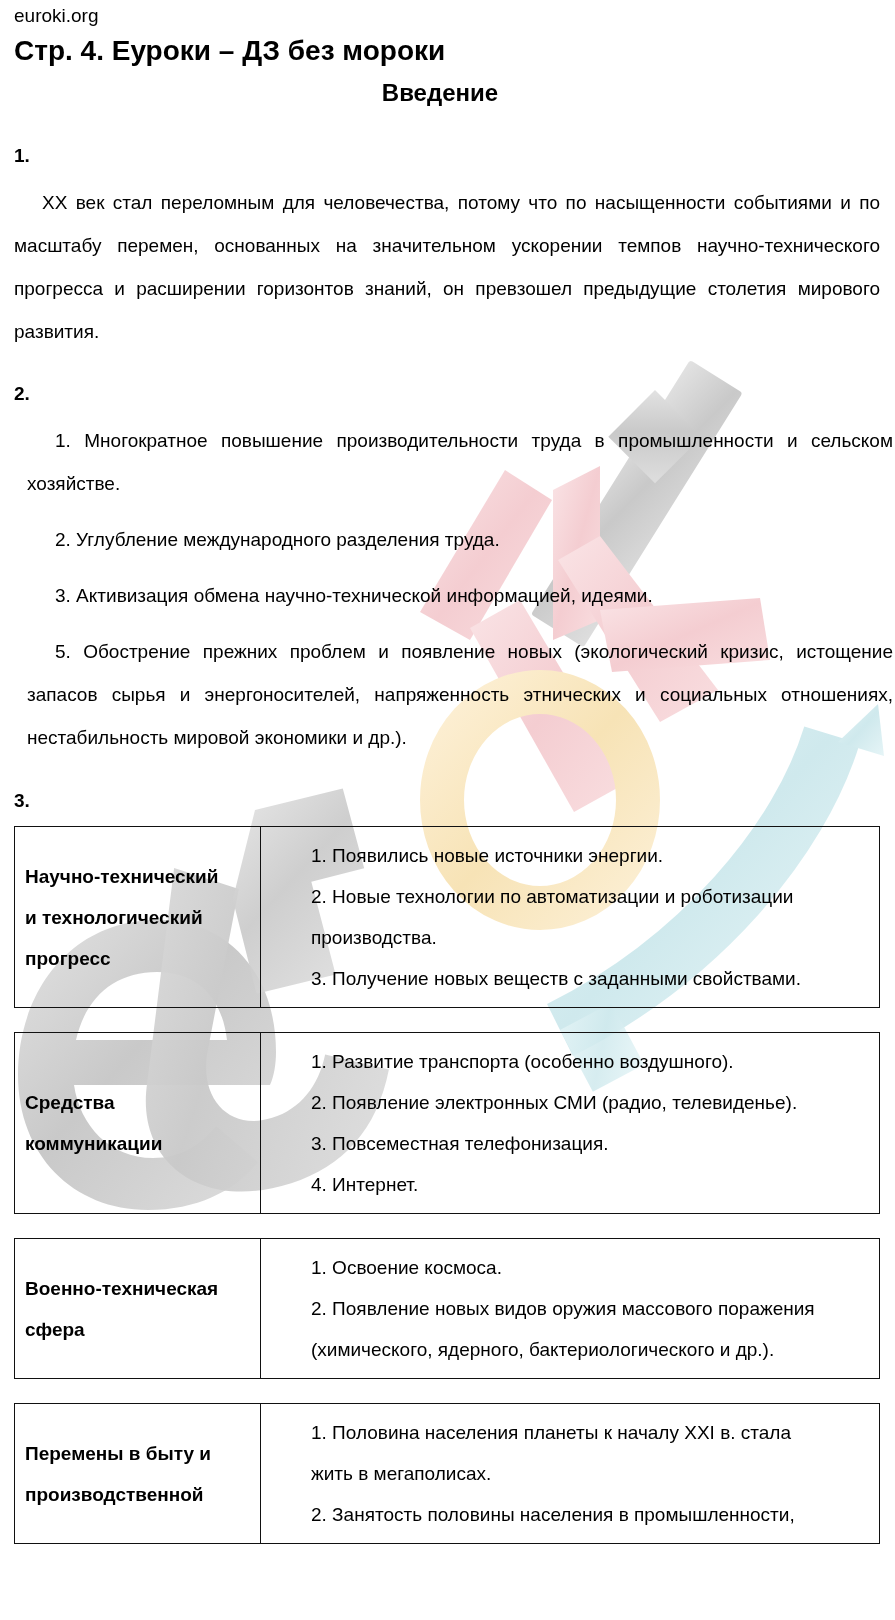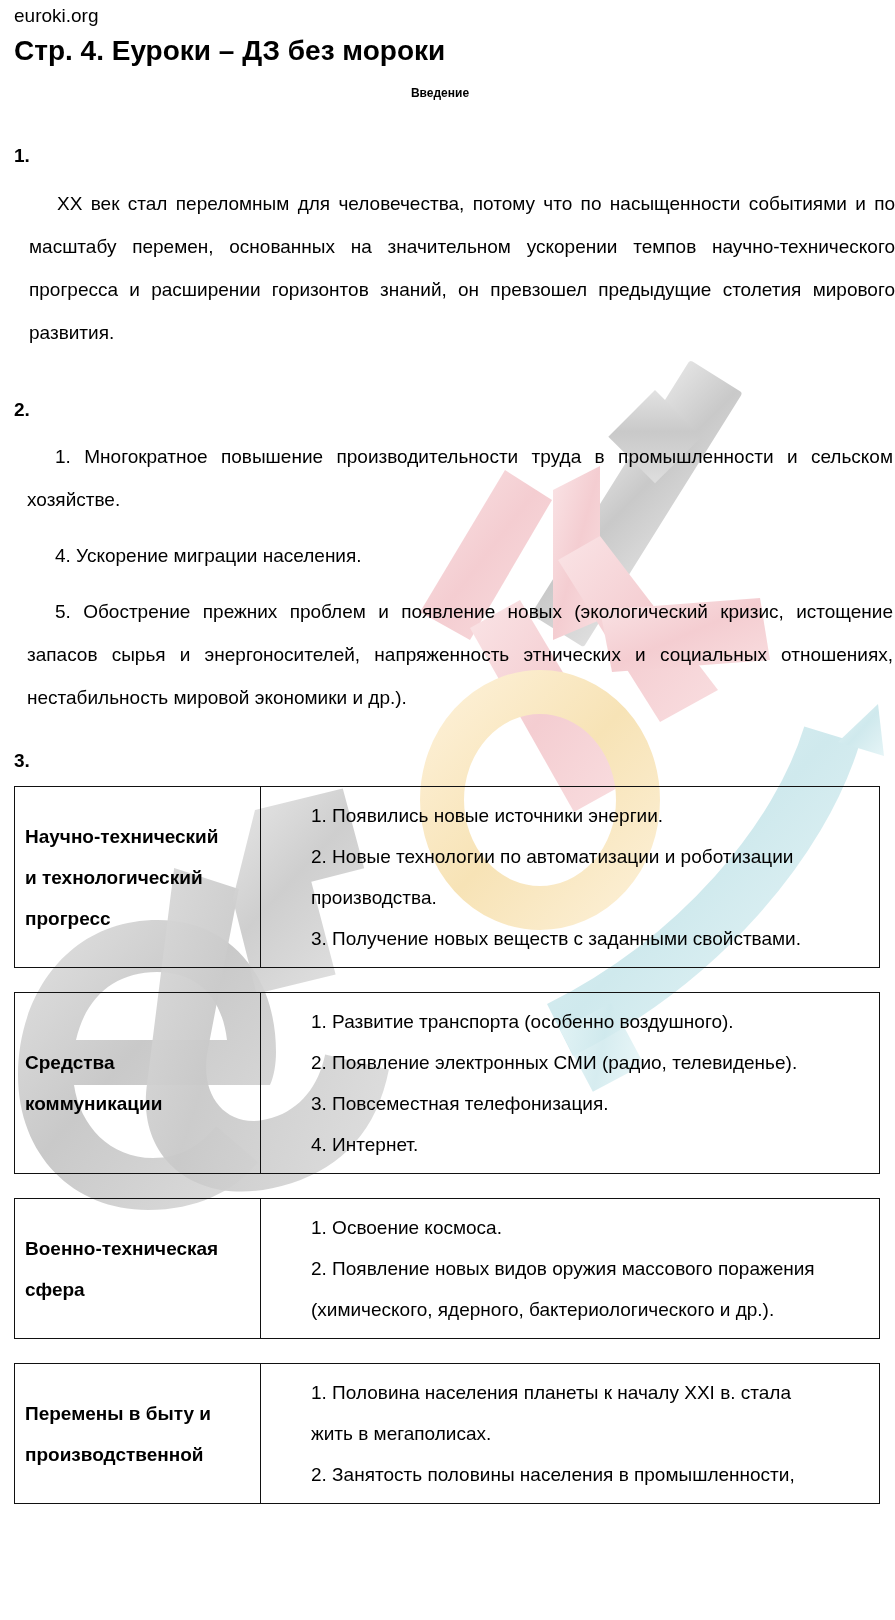--- a/index.html
+++ b/index.html
@@ -53,21 +53,21 @@
     font-weight: bold;
     white-space: nowrap;
   }
 
   .doc-title {
     position: absolute;
     left: 0;
     top: 80px;
     width: 880px;
     text-align: center;
-    font-size: 12px;
+    font-size: 24px;
     line-height: 26px;
     font-weight: bold;
   }
 
   .content {
     position: absolute;
     left: 14px;
     top: 145px;
     width: 866px;
   }
@@ -78,21 +78,21 @@
     font-weight: bold;
     margin: 0 0 14px 0;
   }
 
   .para {
     font-size: 19px;
     line-height: 43px;
     text-align: justify;
     text-justify: inter-word;
     text-indent: 28px;
-    margin: 15px;
+    margin: 0;
     width: 866px;
   }
   
 
   .list-item {
     font-size: 19px;
     line-height: 43px;
     text-align: justify;
     text-indent: 28px;
     margin: 13px;
@@ -217,21 +217,22 @@
 
   <div class="content">
 
     <div class="section-num">1.</div>
     <p class="para">XX век стал переломным для человечества, потому что по насыщенности событиями и по масштабу перемен, основанных на значительном ускорении темпов научно-технического прогресса и расширении горизонтов знаний, он превзошел предыдущие столетия мирового развития.</p>
 
     <div class="gap-md"></div>
 
     <div class="section-num">2.</div>
     <p class="list-item">1. Многократное повышение производительности труда в промышленности и сельском хозяйстве.</p>
-    <p class="list-item nowrap-line">4. Ускорение миграции населения.</p>
+    <p class="list-item nowrap-line">2. Углубление международного разделения труда.</p>
+    <p class="list-item nowrap-line">3. Активизация обмена научно-технической информацией, идеями.</p>
     <p class="list-item">5. Обострение прежних проблем и появление новых (экологический кризис, истощение запасов сырья и энергоносителей, напряженность этнических и социальных отношениях, нестабильность мировой экономики и др.).</p>
 
     <div class="gap-sm"></div>
 
     <div class="section-num">3.</div>
 
     <div class="tables-wrap">
 
       <table class="tbl">
           <tbody>

